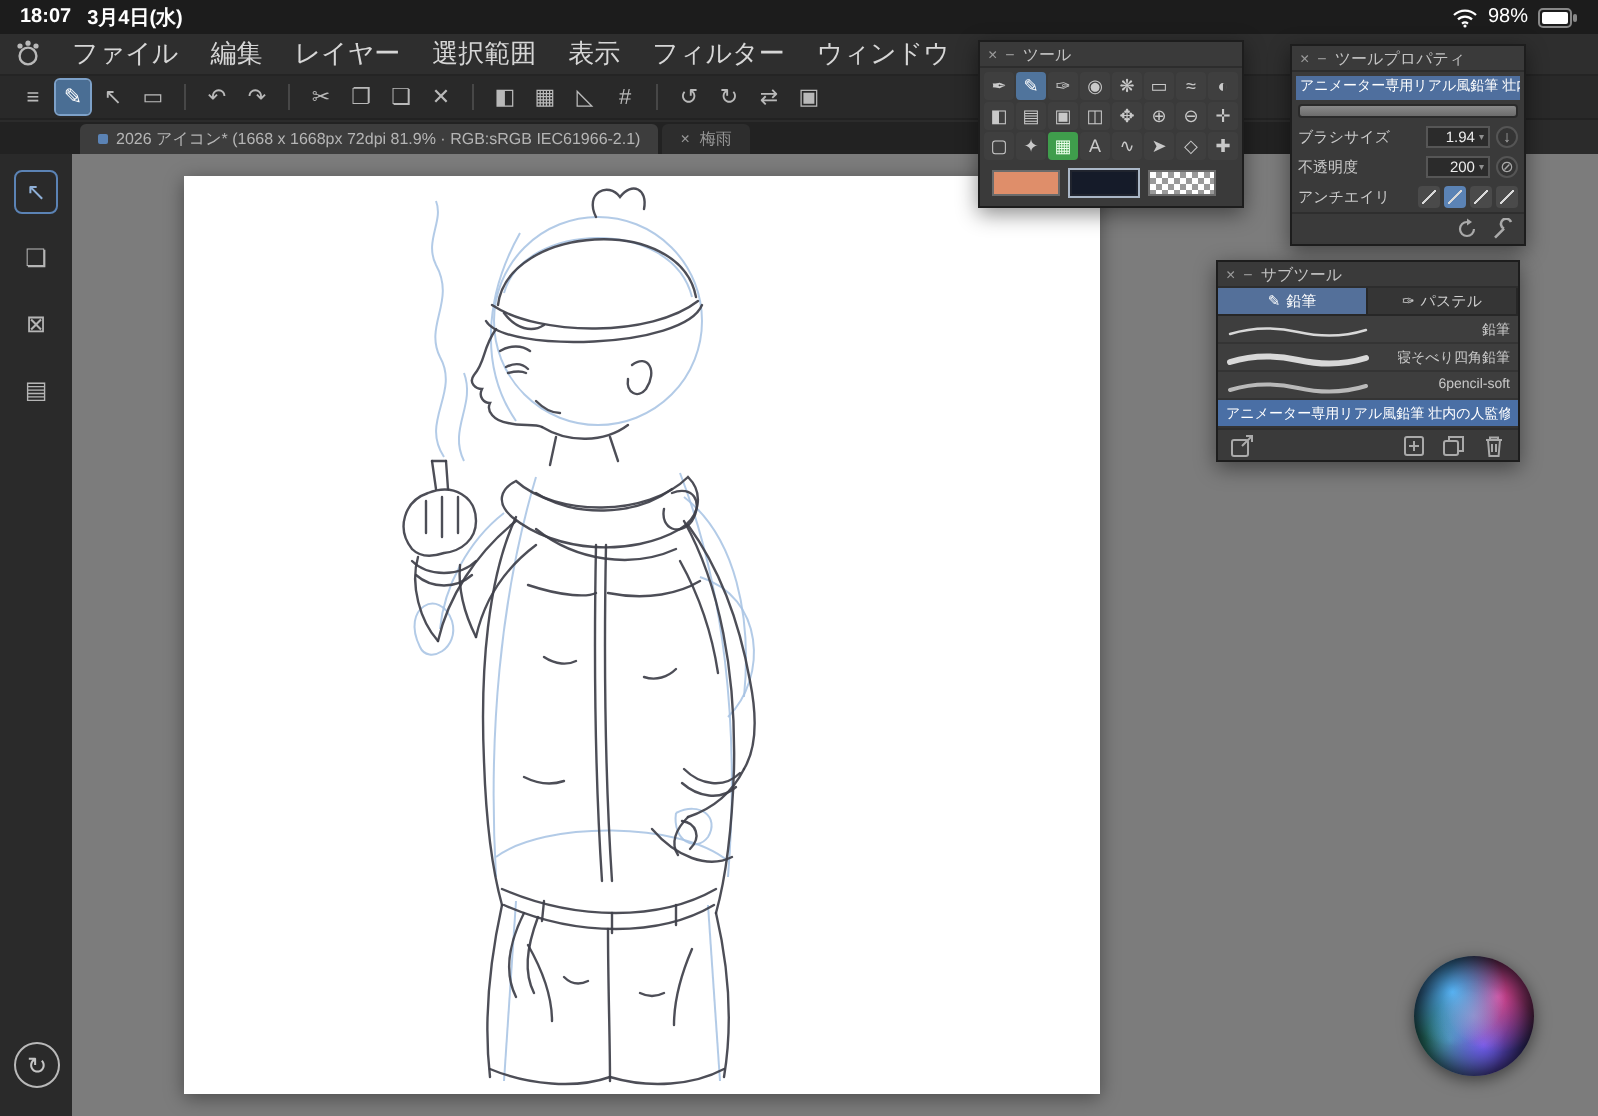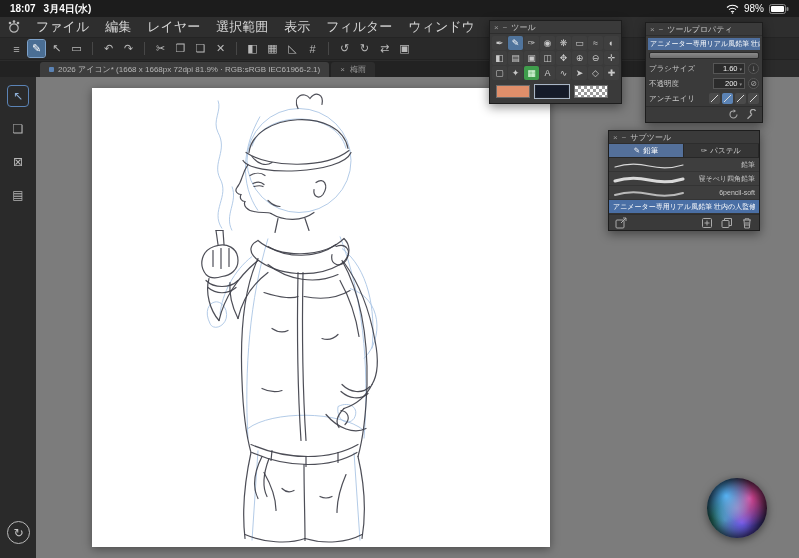--- a/index.html
+++ b/index.html
@@ -362,21 +362,21 @@
       <span class="win-ctl">−</span>
       <span class="ttl">ツールプロパティ</span>
     </div>
     <div class="tp-name">アニメーター専用リアル風鉛筆 壮内の人監修版</div>
     <div class="tp-slider"></div>
     <div>
 
         <div class="tp-row">
           <span class="lbl">ブラシサイズ</span>
           <span class="val-box">
-            <span>1.60</span>
+            <span>1.94</span>
             <span class="stepper">▾</span>
           </span>
           <span class="tp-btn">↓</span>
         </div>
 
         <div class="tp-row">
           <span class="lbl">不透明度</span>
           <span class="val-box">
             <span>200</span>
             <span class="stepper">▾</span>

